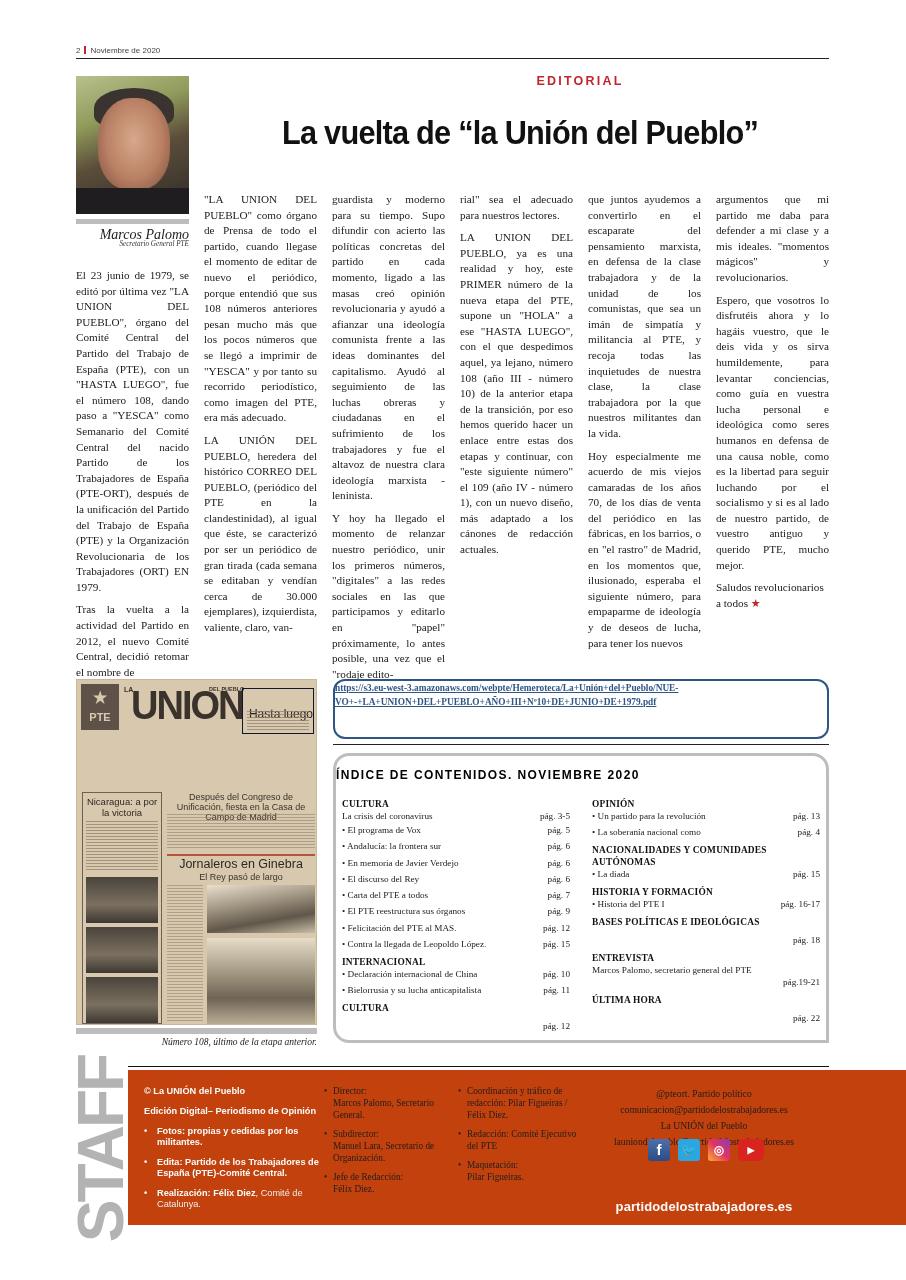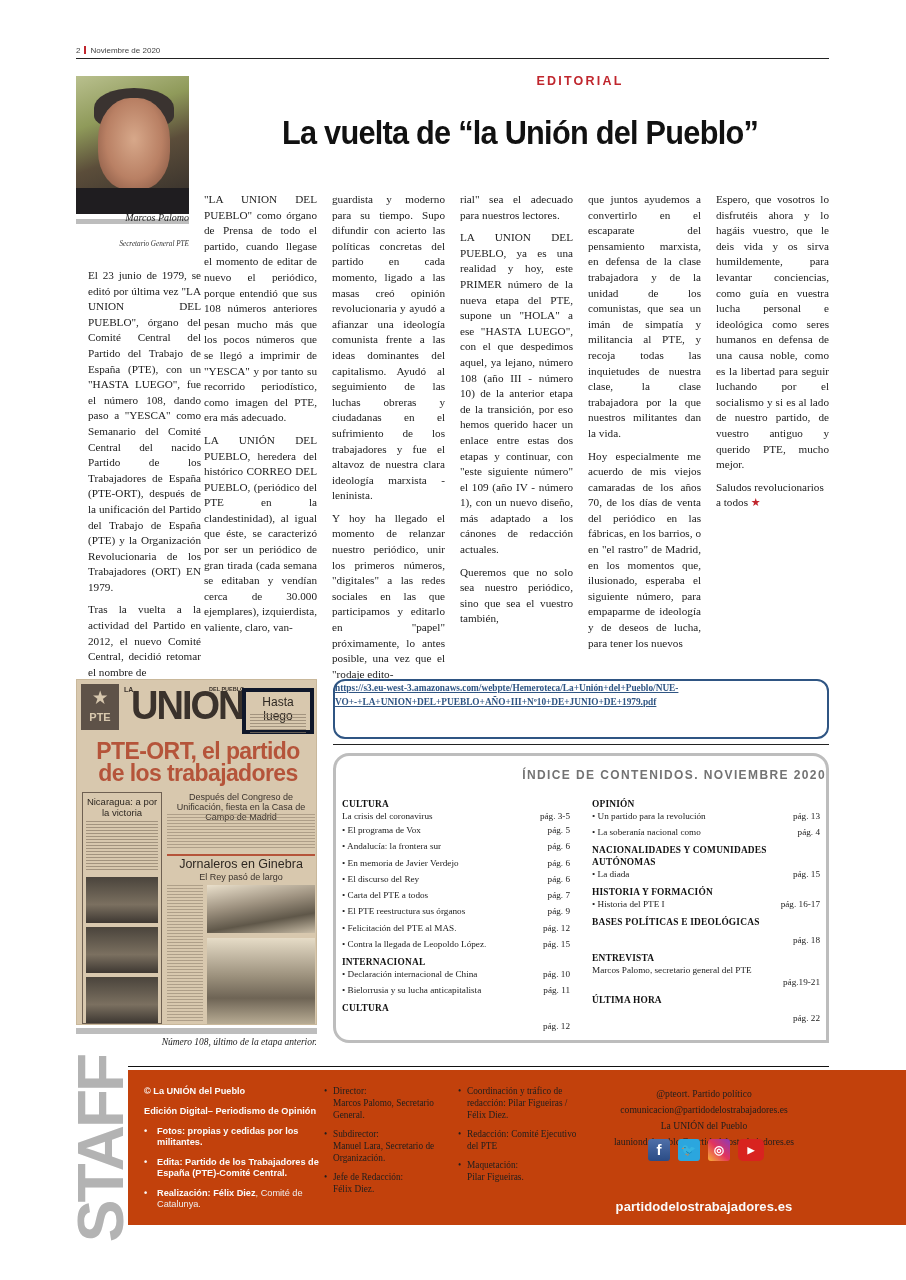--- a/index.html
+++ b/index.html
@@ -12,36 +12,36 @@
   .header-rule { position: absolute; left: 76px; top: 58px; width: 753px; height: 1px; background: #222; }
 
   .section-label { position: absolute; left: 330px; top: 74px; width: 500px; text-align: center; font-family: "Liberation Sans", sans-serif; font-weight: bold; font-size: 12.5px; letter-spacing: 2.2px; color: #c0262d; }
   .headline { position: absolute; left: 200px; top: 114px; width: 640px; text-align: center; font-family: "Liberation Sans", sans-serif; font-weight: bold; font-size: 33px; letter-spacing: -0.8px; color: #111; transform: scaleX(0.93); transform-origin: center; }
 
   .portrait { position: absolute; left: 76px; top: 76px; width: 113px; height: 138px; overflow: hidden; background: linear-gradient(160deg, #b9c08e 0%, #8f9a5a 30%, #5b4d3a 55%, #2e2a28 100%); }
   .portrait .face { position: absolute; left: 22px; top: 22px; width: 72px; height: 92px; border-radius: 45% 45% 42% 42%; background: radial-gradient(ellipse at 50% 45%, #d7a88a 0%, #b98064 55%, #7a4e3c 100%); }
   .portrait .hair { position: absolute; left: 18px; top: 12px; width: 80px; height: 40px; border-radius: 50% 50% 30% 30%; background: #3a3330; }
   .portrait .jacket { position: absolute; left: 0; top: 112px; width: 113px; height: 30px; background: #1f1d20; }
   .portrait-bar { position: absolute; left: 76px; top: 219px; width: 113px; height: 5px; background: #bdbdbd; }
-  .caption-name { position: absolute; left: 76px; top: 212px; width: 113px; text-align: right; font-style: italic; font-size: 10px; color: #222; }
+  .caption-name { position: absolute; left: 76px; top: 227px; width: 113px; text-align: right; font-style: italic; font-size: 14px; color: #222; }
   .caption-role { position: absolute; left: 76px; top: 240px; width: 113px; text-align: right; font-style: italic; font-size: 7.2px; color: #333; }
 
   .col { position: absolute; font-size: 11.2px; line-height: 15.6px; text-align: justify; hyphens: manual; color: #1a1a1a; }
   .col p { margin-bottom: 7px; }
   .col p:last-child { margin-bottom: 0; }
   .star { color: #c0262d; font-size: 11px; }
 
   .old-paper { position: absolute; left: 76px; top: 679px; width: 241px; height: 346px; background: #d8c8ae; overflow: hidden; border: 1px solid #c9b89b; }
   .op-masthead { position: absolute; left: 4px; top: 4px; width: 232px; height: 50px; }
   .op-logo { position: absolute; left: 0; top: 0; width: 38px; height: 46px; background: #5e5248; color: #d8c8ae; font-family: "Liberation Sans", sans-serif; font-weight: bold; font-size: 11px; text-align: center; line-height: 14px; padding-top: 26px; }
   .op-logo .s { position: absolute; left: 12px; top: 6px; font-size: 16px; line-height: 16px; color: #d8c8ae; }
   .op-la { position: absolute; left: 43px; top: 2px; font-family: "Liberation Sans", sans-serif; font-weight: bold; font-size: 7px; color: #3a322c; }
   .op-union { position: absolute; left: 50px; top: 0; font-family: "Liberation Sans", sans-serif; font-weight: bold; font-size: 38px; letter-spacing: -2px; color: #3a322c; transform: scaleY(1.05); }
   .op-delpueblo { position: absolute; left: 128px; top: 2px; font-family: "Liberation Sans", sans-serif; font-weight: bold; font-size: 5.5px; color: #3a322c; }
-  .op-hasta { position: absolute; left: 161px; top: 4px; width: 72px; height: 46px; border: 4px solid #0f172a; font-family: "Liberation Sans", sans-serif; font-size: 12px; color: #2e2822; text-align: center; padding-top: 3px; }
+  .op-hasta { position: absolute; left: 161px; top: 4px; width: 72px; height: 46px; border: 1px solid #0f172a; font-family: "Liberation Sans", sans-serif; font-size: 12px; color: #2e2822; text-align: right; padding-top: 18px; }
   .op-hasta .lines { position: absolute; left: 4px; right: 4px; top: 22px; height: 20px; background: repeating-linear-gradient(#8c7d6a 0 1px, transparent 1px 3px); opacity: .7; }
   .op-headline { position: absolute; left: 4px; top: 60px; width: 234px; text-align: center; font-family: "Liberation Sans", sans-serif; font-weight: bold; font-size: 23px; line-height: 22px; letter-spacing: -0.6px; color: #b5543a; }
   .op-nica { position: absolute; left: 5px; top: 112px; width: 80px; height: 232px; border: 1px solid #6e6052; }
   .op-nica .t { font-family: "Liberation Sans", sans-serif; font-size: 9.5px; line-height: 11px; text-align: center; color: #2e2822; padding-top: 3px; }
   .op-nica .txt { position: absolute; left: 3px; right: 3px; top: 28px; height: 50px; background: repeating-linear-gradient(#7f705e 0 1px, transparent 1px 3px); opacity: .6; }
   .op-nica .ph { position: absolute; left: 3px; right: 3px; height: 46px; background: linear-gradient(#4a443c, #7b7060 60%, #3e3832); }
   .op-sub { position: absolute; left: 90px; top: 112px; width: 148px; font-family: "Liberation Sans", sans-serif; font-size: 9px; line-height: 10px; text-align: center; color: #3a322c; }
   .op-body { position: absolute; left: 90px; top: 134px; width: 148px; height: 36px; background: repeating-linear-gradient(90deg, transparent 0 1px, transparent 1px 30px), repeating-linear-gradient(#8c7d6a 0 1px, transparent 1px 3px); opacity: .55; }
   .op-jorn { position: absolute; left: 90px; top: 174px; width: 148px; text-align: center; font-family: "Liberation Sans", sans-serif; font-size: 12.5px; color: #2e2822; border-top: 2px solid #b5543a; padding-top: 1px; }
   .op-rey { position: absolute; left: 90px; top: 192px; width: 148px; text-align: center; font-family: "Liberation Sans", sans-serif; font-size: 9px; color: #3a322c; }
@@ -49,21 +49,21 @@
   .op-photo2 { position: absolute; left: 130px; top: 258px; width: 108px; height: 86px; background: linear-gradient(180deg, #e6dcc7 0%, #9b907c 45%, #6e6455 70%, #b8ac94 100%); }
   .op-col2 { position: absolute; left: 90px; top: 205px; width: 36px; height: 138px; background: repeating-linear-gradient(#8c7d6a 0 1px, transparent 1px 3px); opacity: .55; }
   .paper-bar { position: absolute; left: 76px; top: 1028px; width: 241px; height: 6px; background: #bdbdbd; }
   .paper-caption { position: absolute; left: 76px; top: 1037px; width: 241px; text-align: right; font-style: italic; font-size: 9.5px; color: #222; }
 
   .link-box { position: absolute; left: 333px; top: 679px; width: 496px; height: 60px; border: 2px solid #2f5583; border-radius: 12px; text-align: left; padding-top: 0; }
   .link-box a { display: block; font-size: 9.3px; line-height: 14px; font-weight: bold; color: #2f5583; text-decoration: underline; }
   .mid-rule { position: absolute; left: 333px; top: 744px; width: 496px; height: 1px; background: #222; }
 
   .toc-box { position: absolute; left: 333px; top: 753px; width: 496px; height: 290px; border: 3px solid #bdbdbd; border-radius: 16px 16px 0 16px; }
-  .toc-title { position: absolute; left: 0; top: 12px; width: 100%; text-align: right; font-family: "Liberation Sans", sans-serif; font-weight: bold; font-size: 12px; letter-spacing: 1.4px; color: #737373; }
+  .toc-title { position: absolute; left: 0; top: 12px; width: 100%; text-align: left; font-family: "Liberation Sans", sans-serif; font-weight: bold; font-size: 12px; letter-spacing: 1.4px; color: #000000; }
   .toc-col { position: absolute; top: 42px; font-size: 9.2px; line-height: 12px; color: #222; }
   .toc-left { left: 6px; width: 228px; }
   .toc-right { left: 256px; width: 228px; }
   .toc-head { font-weight: bold; font-size: 9.4px; letter-spacing: 0.2px; margin-top: 6px; color: #111; }
   .toc-head:first-child { margin-top: 0; }
   .toc-row { display: flex; justify-content: space-between; margin-bottom: 4.3px; }
   .toc-row .pg { white-space: nowrap; }
   .toc-row.tight { margin-bottom: 2px; }
   .toc-row.right-only { justify-content: flex-end; }
 
@@ -103,55 +103,54 @@
   <div class="face"></div>
   <div class="jacket"></div>
 </div>
 <div class="portrait-bar"></div>
 <div class="caption-name">Marcos Palomo</div>
 <div class="caption-role">Secretario General PTE</div>
 
 <div class="section-label">EDITORIAL</div>
 <h1 class="headline">La vuelta de “la Unión del Pueblo”</h1>
 
-<div class="col" style="left:88px; top:268px; width:113px;">
+<div class="col" style="left:76px; top:268px; width:113px;">
   <p>El 23 junio de 1979, se editó por última vez "LA UNION DEL PUEBLO", órgano del Comité Central del Partido del Trabajo de España (PTE), con un "HASTA LUEGO", fue el número 108, dando paso a "YESCA" como Semanario del Comité Central del nacido Partido de los Trabajadores de España (PTE-ORT), después de la unificación del Partido del Trabajo de España (PTE) y la Organización Revolucionaria de los Trabajadores (ORT) EN 1979.</p>
   <p>Tras la vuelta a la actividad del Partido en 2012, el nuevo Comité Central, decidió retomar el nombre de</p>
 </div>
 <div class="col" style="left:204px; top:192px; width:113px;">
   <p>"LA UNION DEL PUEBLO" como órgano de Prensa de todo el partido, cuando llegase el momento de editar de nuevo el periódico, porque entendió que sus 108 números anteriores pesan mucho más que los pocos números que se llegó a imprimir de "YESCA" y por tanto su recorrido periodístico, como imagen del PTE, era más adecuado.</p>
   <p>LA UNIÓN DEL PUEBLO, heredera del histórico CORREO DEL PUEBLO, (periódico del PTE en la clandestinidad), al igual que éste, se caracterizó por ser un periódico de gran tirada (cada semana se editaban y vendían cerca de 30.000 ejemplares), izquierdista, valiente, claro, van-</p>
 </div>
 <div class="col" style="left:332px; top:192px; width:113px;">
   <p>guardista y moderno para su tiempo. Supo difundir con acierto las políticas concretas del partido en cada momento, ligado a las masas creó opinión revolucionaria y ayudó a afianzar una ideología comunista frente a las ideas dominantes del capitalismo. Ayudó al seguimiento de las luchas obreras y ciudadanas en el sufrimiento de los trabajadores y fue el altavoz de nuestra clara ideología marxista - leninista.</p>
   <p>Y hoy ha llegado el momento de relanzar nuestro periódico, unir los primeros números, "digitales" a las redes sociales en las que participamos y editarlo en "papel" próximamente, lo antes posible, una vez que el "rodaje edito-</p>
 </div>
 <div class="col" style="left:460px; top:192px; width:113px;">
   <p>rial" sea el adecuado para nuestros lectores.</p>
   <p>LA UNION DEL PUEBLO, ya es una realidad y hoy, este PRIMER número de la nueva etapa del PTE, supone un "HOLA" a ese "HASTA LUEGO", con el que despedimos aquel, ya lejano, número 108 (año III - número 10) de la anterior etapa de la transición, por eso hemos querido hacer un enlace entre estas dos etapas y continuar, con "este siguiente número" el 109 (año IV - número 1), con un nuevo diseño, más adaptado a los cánones de redacción actuales.</p>
-  <p>Queremos que no solo sea nuestro periódico, sino que sea el vuestro también,</p>
 </div>
 <div class="col" style="left:588px; top:192px; width:113px;">
   <p>que juntos ayudemos a convertirlo en el escaparate del pensamiento marxista, en defensa de la clase trabajadora y de la unidad de los comunistas, que sea un imán de simpatía y militancia al PTE, y recoja todas las inquietudes de nuestra clase, la clase trabajadora por la que nuestros militantes dan la vida.</p>
   <p>Hoy especialmente me acuerdo de mis viejos camaradas de los años 70, de los días de venta del periódico en las fábricas, en los barrios, o en "el rastro" de Madrid, en los momentos que, ilusionado, esperaba el siguiente número, para empaparme de ideología y de deseos de lucha, para tener los nuevos</p>
 </div>
 <div class="col" style="left:716px; top:192px; width:113px;">
+  <p>argumentos que mi partido me daba para defender a mi clase y a mis ideales. "momentos mágicos" y revolucionarios.</p>
   <p>Espero, que vosotros lo disfrutéis ahora y lo hagáis vuestro, que le deis vida y os sirva humildemente, para levantar conciencias, como guía en vuestra lucha personal e ideológica como seres humanos en defensa de una causa noble, como es la libertad para seguir luchando por el socialismo y si es al lado de nuestro partido, de vuestro antiguo y querido PTE, mucho mejor.</p>
   <p style="text-align:left;"><span>Saludos revolucionarios a todos</span> <span class="star">★</span></p>
 </div>
 
 <div class="old-paper">
   <div class="op-masthead">
     <div class="op-logo"><span class="s">★</span><span>PTE</span></div>
     <span class="op-la">LA</span>
     <span class="op-union">UNION</span>
     <span class="op-delpueblo">DEL PUEBLO</span>
     <div class="op-hasta"><span>Hasta luego</span><div class="lines"></div></div>
   </div>
-  <div class="op-headline">PTE-ORT, el partido de los trabajadores</div>
   <div class="op-nica">
     <div class="t">Nicaragua: a por la victoria</div>
     <div class="txt"></div>
     <div class="ph" style="top:84px;"></div>
     <div class="ph" style="top:134px;"></div>
     <div class="ph" style="top:184px;"></div>
   </div>
   <div class="op-sub">Después del Congreso de Unificación, fiesta en la Casa de Campo de Madrid</div>
   <div class="op-body"></div>
   <div class="op-jorn">Jornaleros en Ginebra</div>

